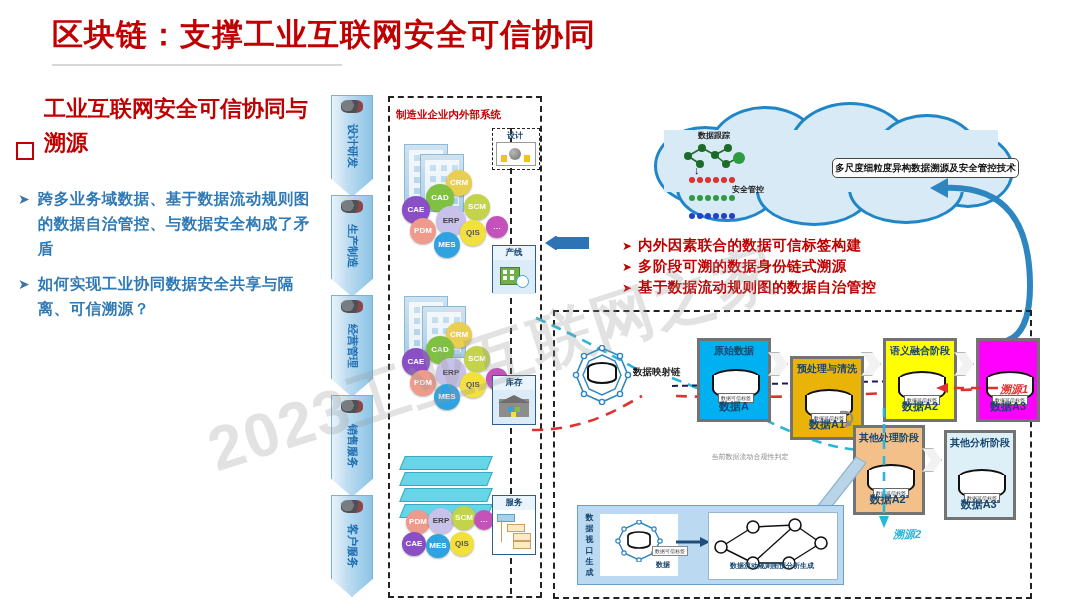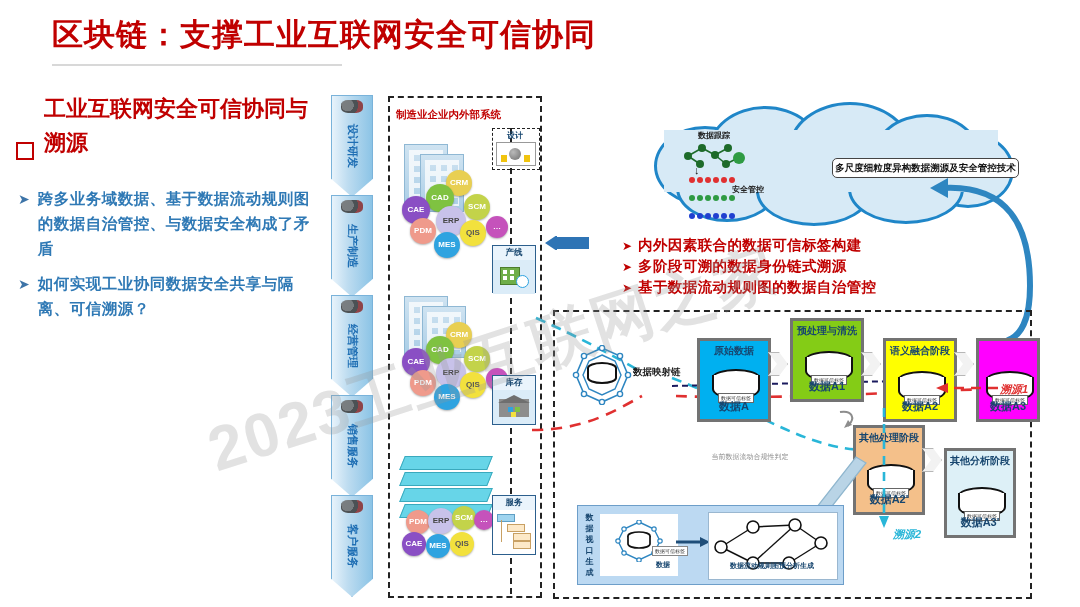--- a/index.html
+++ b/index.html
@@ -374,21 +374,21 @@
   <div class="sttl">原始数据</div>
   <div class="cyl" style="top:28px;">
     <div class="top"></div>
       <div class="bd"></div>
     <div class="tagchip">数据可信标签</div>
   </div>
   <div class="slbl">数据A</div>
 </div>
 <div class="arrowchev" style="left:768px;top:352px;"></div>
 
-<div class="stage" style="left:790px;top:318px;width:68px;height:78px;background:#84cc16;">
+<div class="stage" style="left:790px;top:356px;width:68px;height:78px;background:#eab308;">
   <div class="sttl">预处理与清洗</div>
   <div class="cyl" style="top:30px;">
     <div class="top"></div>
       <div class="bd"></div>
     <div class="tagchip">数据可信标签</div>
   </div>
   <div class="slbl">数据A1</div>
 </div>
 <div class="arrowchev" style="left:861px;top:352px;"></div>
 
@@ -417,21 +417,21 @@
   <div class="sttl">其他处理阶段</div>
   <div class="cyl" style="top:36px;">
     <div class="top"></div>
       <div class="bd"></div>
     <div class="tagchip">数据可信标签</div>
   </div>
   <div class="slbl">数据A2'</div>
 </div>
 <div class="arrowchev" style="left:922px;top:448px;"></div>
 
-<div class="stage" style="left:944px;top:448px;width:66px;height:84px;background:#ddf0f7;">
+<div class="stage" style="left:944px;top:430px;width:66px;height:84px;background:#ddf0f7;">
   <div class="sttl">其他分析阶段</div>
   <div class="cyl" style="top:36px;">
     <div class="top"></div>
       <div class="bd"></div>
     <div class="tagchip">数据可信标签</div>
   </div>
   <div class="slbl">数据A3'</div>
 </div>
 
 <div id="graynote">当前数据流动合规性判定</div>

